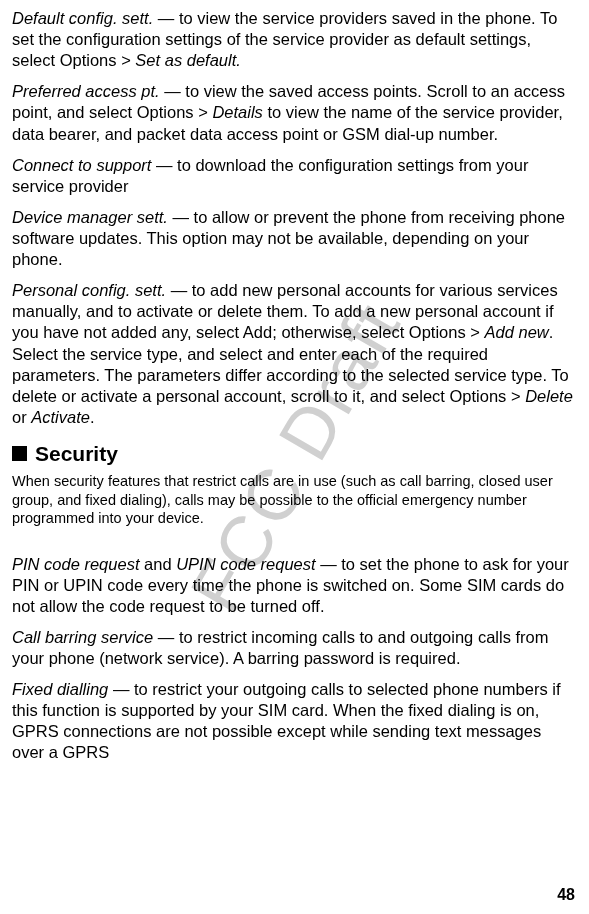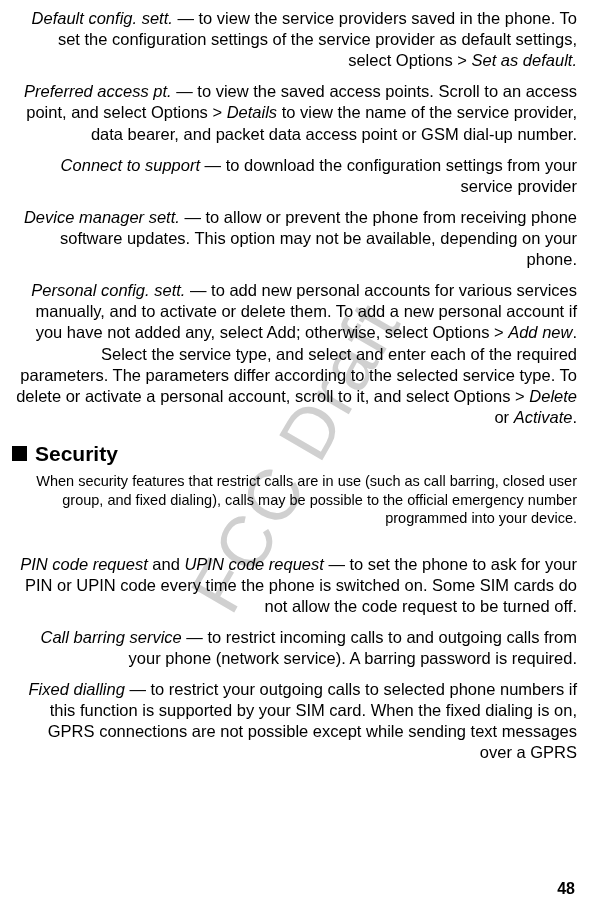--- a/index.html
+++ b/index.html
@@ -25,21 +25,20 @@
       color: #d0d0d0;
       font-weight: normal;
       pointer-events: none;
       z-index: 0;
       white-space: nowrap;
       letter-spacing: 2px;
     }
     .content {
       position: relative;
       z-index: 1;
-      text-align: right;
     }
     p {
       font-size: 16.5px;
       line-height: 1.28;
       margin-bottom: 10px;
     }
     .italic {
       font-style: italic;
     }
     h2 {
@@ -57,21 +56,21 @@
       background: #000;
       margin-right: 8px;
     }
     .small-text {
       font-size: 14.5px;
       line-height: 1.28;
       margin-bottom: 26px;
     }
     .page-number {
       position: absolute;
-      bottom: 16px;
+      bottom: 10px;
       right: 14px;
       font-size: 16px;
       font-weight: bold;
     }
   </style>
 </head>
 <body>
 
 <div class="watermark">FCC Draft</div>
 

